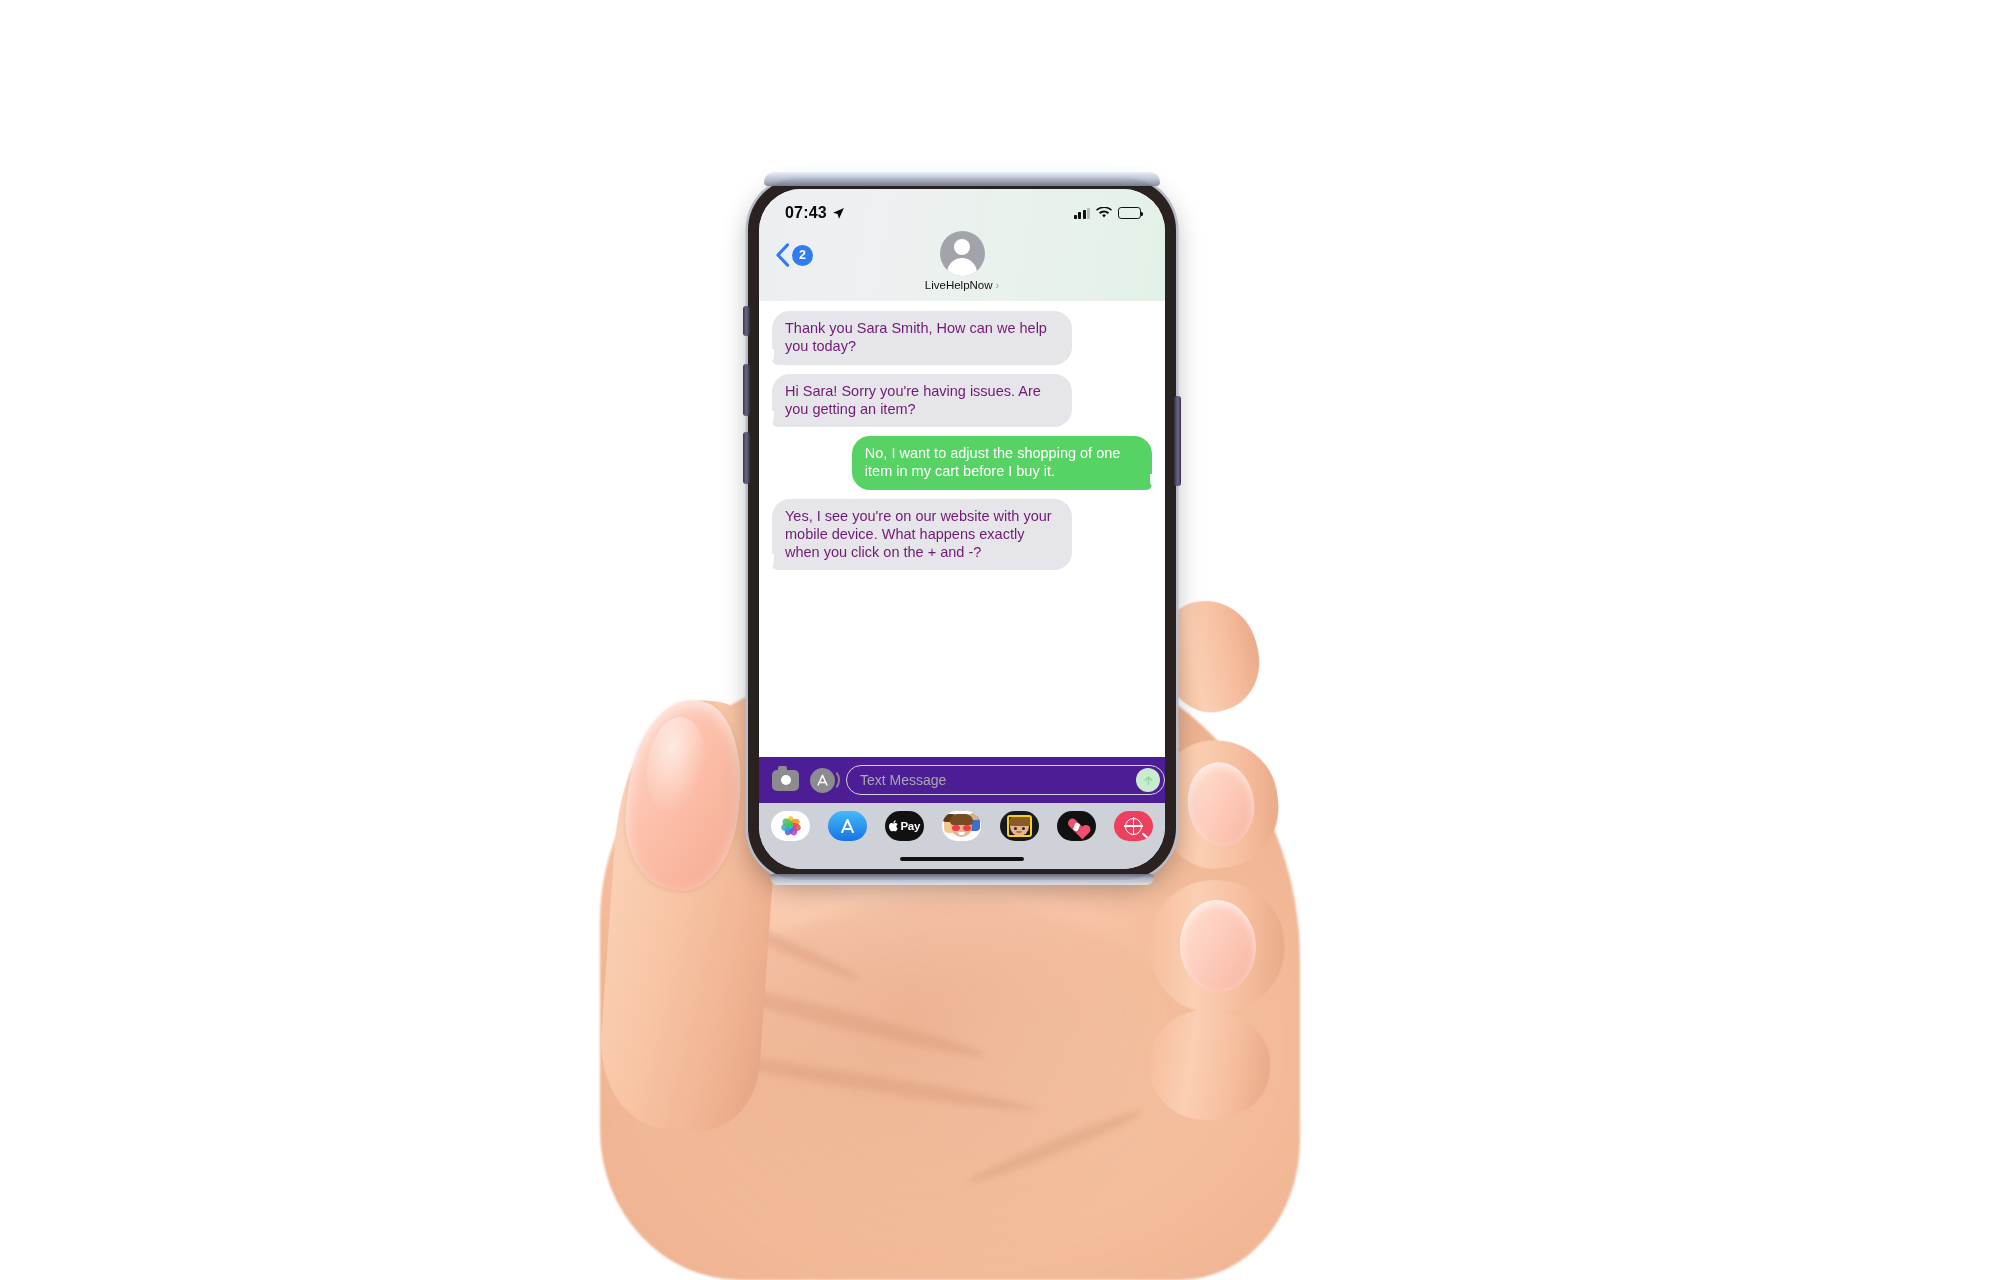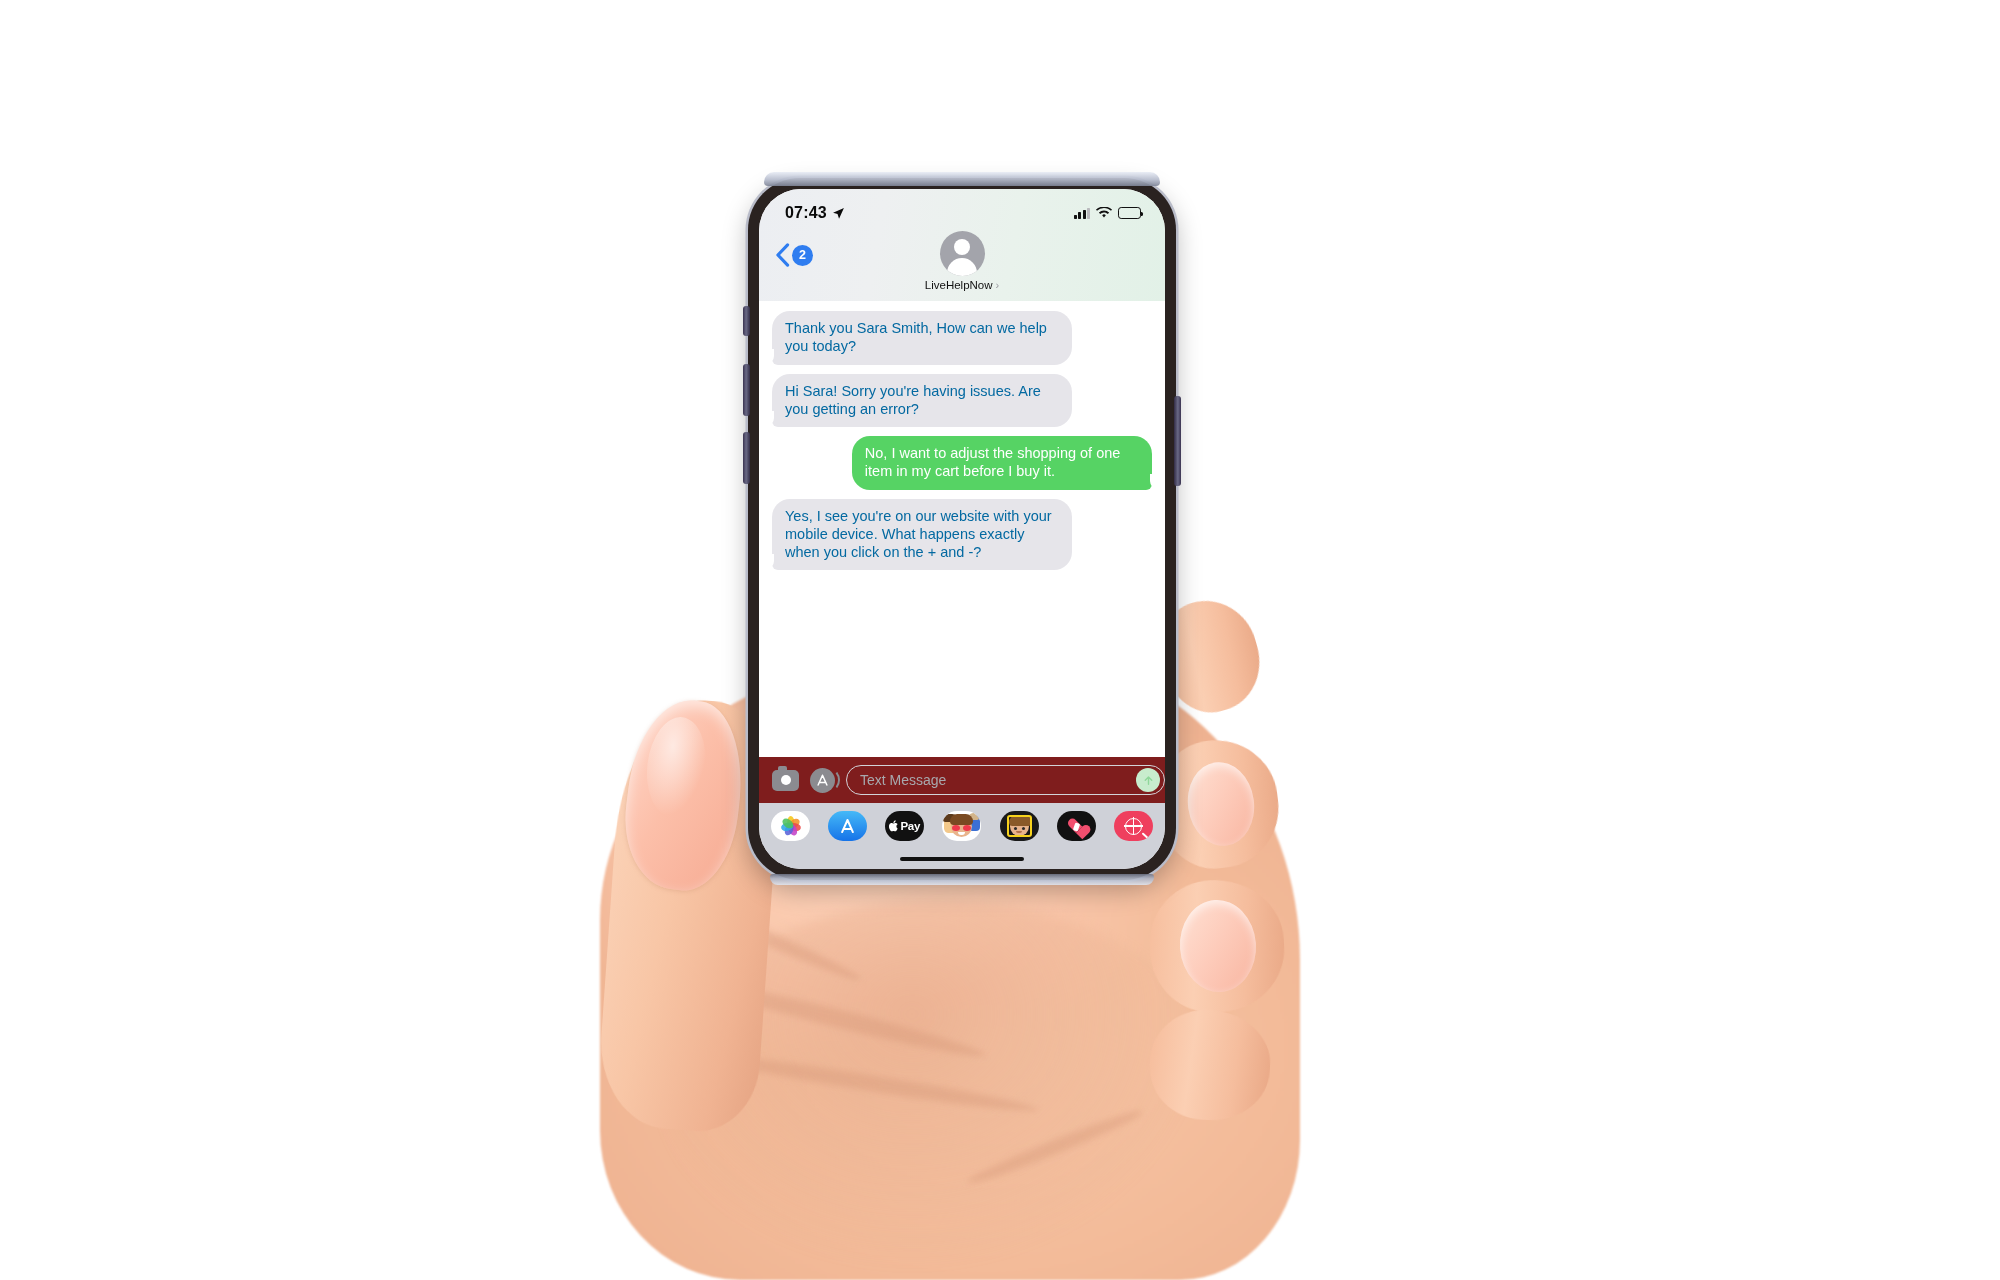--- a/index.html
+++ b/index.html
@@ -184,21 +184,21 @@
   .bubble {
     max-width: 79%;
     padding: 8px 12px 9px 13px;
     border-radius: 18px;
     font-size: 14.5px;
     line-height: 1.26;
     position: relative;
     white-space: pre-wrap;
     word-break: break-word;
   }
-  .bubble.in  { background: #e6e5ea; color: #0369a1; border-bottom-left-radius: 6px; }
+  .bubble.in  { background: #e6e5ea; color: #701a75; border-bottom-left-radius: 6px; }
   .bubble.out { background: #56d364; color: #ffffff; border-bottom-right-radius: 6px; }
   .bubble.in::after {
     content: ""; position: absolute; left: -5px; bottom: 0;
     width: 14px; height: 16px;
     background: #e6e5ea;
     border-bottom-right-radius: 14px;
     z-index: -1;
   }
   .bubble.in::before {
     content: ""; position: absolute; left: -7px; bottom: 0;
@@ -217,21 +217,21 @@
     content: ""; position: absolute; right: -7px; bottom: 0;
     width: 9px; height: 16px;
     background: #fff;
     border-bottom-left-radius: 12px;
   }
 
   
   .composer {
     flex: 0 0 auto;
     height: 46px;
-    background: #7f1d1d;
+    background: #4c1d95;
     display: flex; align-items: center; gap: 11px;
     padding: 0 0 0 13px;
   }
   .cam-icon {
     width: 27px; height: 21px; background: #8b8b90; border-radius: 5px; position: relative; flex: 0 0 auto;
   }
   .cam-icon::before { content:""; position:absolute; left:50%; top:50%; transform:translate(-50%,-50%); width:10px; height:10px; border-radius:50%; background:#fff; }
   .cam-icon::after { content:""; position:absolute; left:6px; top:-3.5px; width:9px; height:4px; background:#8b8b90; border-radius:2px 2px 0 0; }
   .appstore-icon {
     width: 25px; height: 25px; border-radius: 50%; background: #8b8b90; position: relative; flex: 0 0 auto;
@@ -385,21 +385,21 @@
             </div>
           </div>
         </div>
       </div>
 
       <div class="thread">
           <div class="row in">
             <div class="bubble in">Thank you Sara Smith, How can we help you today?</div>
           </div>
           <div class="row in">
-            <div class="bubble in">Hi Sara! Sorry you're having issues. Are you getting an error?</div>
+            <div class="bubble in">Hi Sara! Sorry you're having issues. Are you getting an item?</div>
           </div>
           <div class="row out">
             <div class="bubble out">No, I want to adjust the shopping of one item in my cart before I buy it.</div>
           </div>
           <div class="row in">
             <div class="bubble in">Yes, I see you're on our website with your mobile device. What happens exactly when you click on the + and -?</div>
           </div>
         </div>
 
       <div class="composer">

